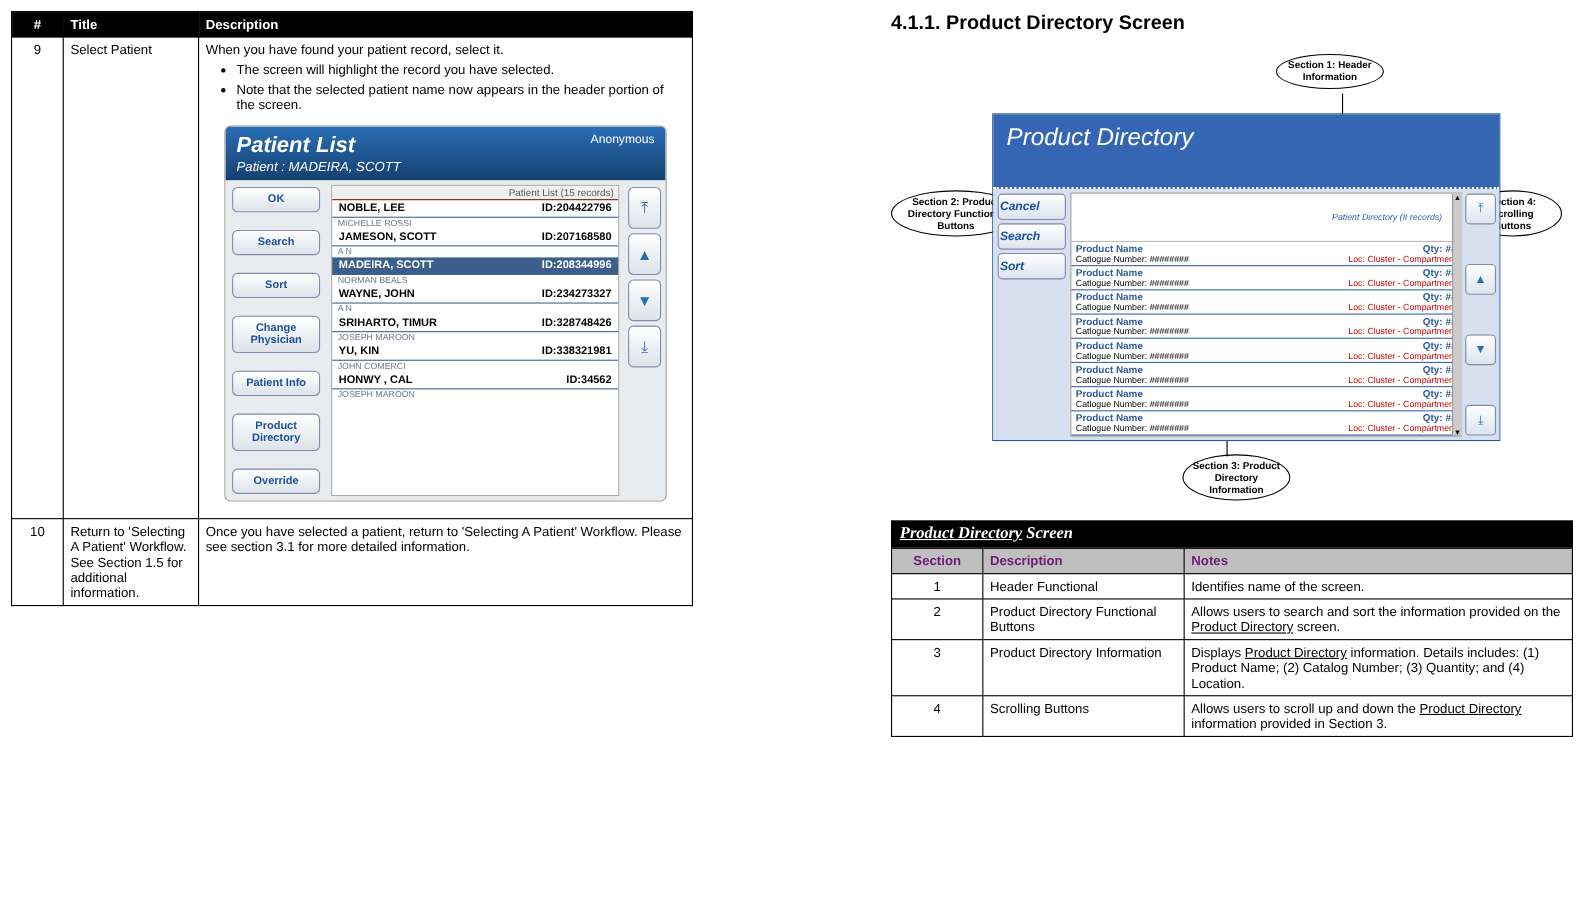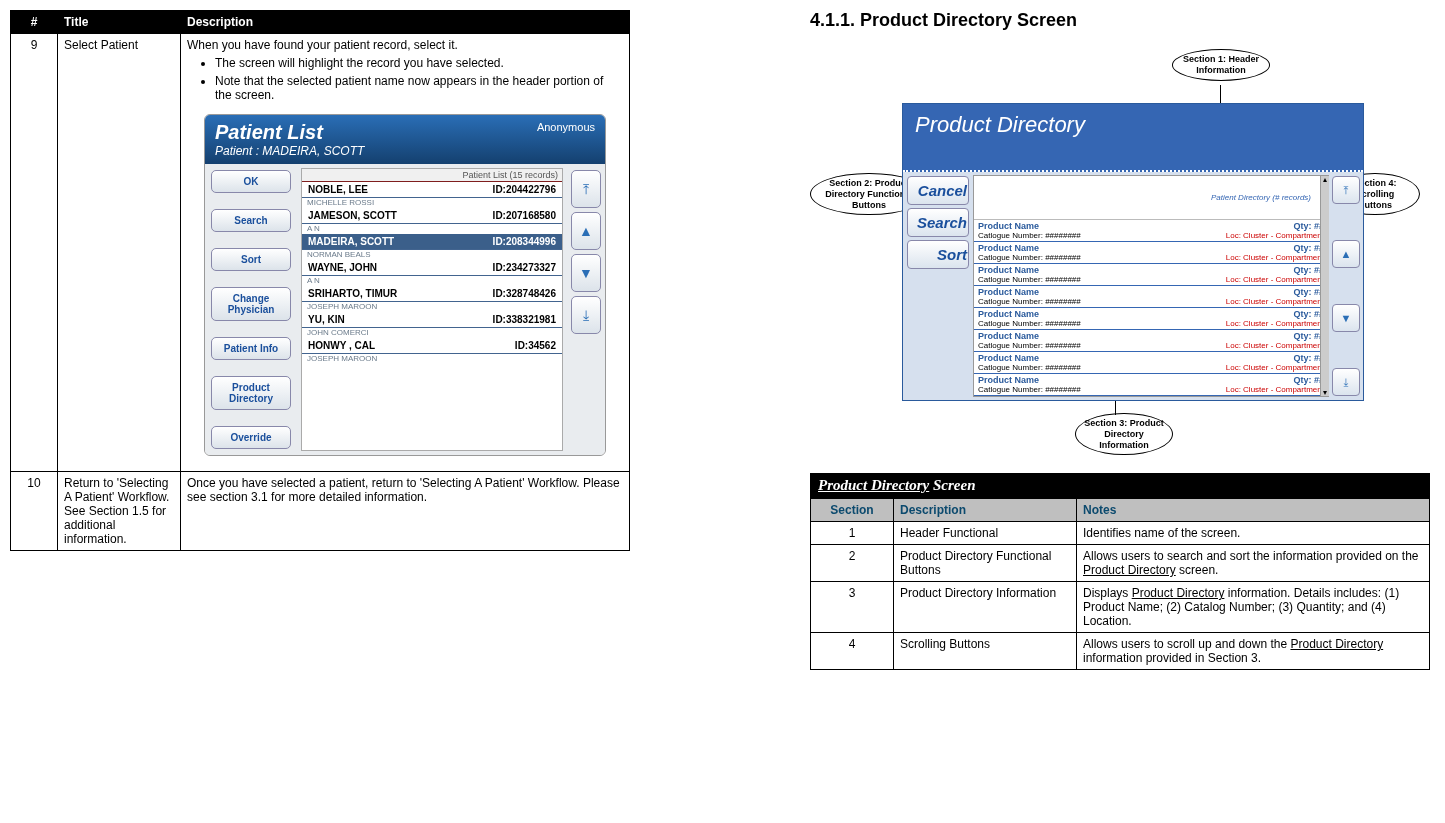--- a/index.html
+++ b/index.html
@@ -32,33 +32,33 @@
 .pl-scroll{width:30px;display:flex;flex-direction:column;gap:4px;padding:6px 4px}
 .pl-sbtn{background:linear-gradient(#fff,#dce3ea);border:1px solid #88a;border-radius:5px;height:36px;display:flex;align-items:center;justify-content:center;color:#2a6eb6;font-size:14px}
 .right-heading{font-family:'Trebuchet MS',Verdana,sans-serif;font-weight:bold;font-size:18px;margin:0 0 12px 0}
 .pd-diagram{position:relative;width:560px;height:410px;margin:0 auto 20px}
 .pd-callout{position:absolute;background:#fff;border:1px solid #000;border-radius:50%;padding:4px 8px;font-size:9px;font-weight:bold;text-align:center;line-height:1.2;font-family:Arial}
 .pd-line{position:absolute;background:#000}
 .pd-frame{position:absolute;left:62px;top:60px;width:460px;border:1px solid #2a5a9c}
 .pd-header{background:#3566b3;color:#fff;font-family:'Trebuchet MS',sans-serif;font-style:italic;font-size:22px;padding:8px 12px 32px;border-bottom:2px dotted #fff}
 .pd-body{display:flex;background:#d6e0ee}
 .pd-fcol{width:62px;display:flex;flex-direction:column;gap:3px;padding:4px}
-.pd-fbtn{background:linear-gradient(#fff,#dbe4ee);border:1px solid #88a;border-radius:4px;text-align:right;font-size:15px;color:#1a4f9c;font-weight:bold;padding:5px 1px;font-family:Arial;font-style:italic}
+.pd-fbtn{background:linear-gradient(#fff,#dbe4ee);border:1px solid #88a;border-radius:4px;text-align:left;font-size:11px;color:#1a4f9c;font-weight:bold;padding:5px 1px;font-family:Arial;font-style:italic}
 .pd-list{flex:1;background:#fff;margin:3px 0;border:1px solid #999;position:relative}
 .pd-list-caption{text-align:right;font-size:8px;font-style:italic;color:#3566b3;padding:17px;border-bottom:1px solid #bbb}
 .pd-item{border-bottom:1px solid #3566b3;padding:1px 4px;font-family:Arial}
 .pd-item .r1{display:flex;justify-content:space-between;color:#2a5a9c;font-weight:bold;font-size:9px}
 .pd-item .r2{display:flex;justify-content:space-between;font-size:8px}
 .pd-item .cat{color:#000}
 .pd-item .loc{color:#c00}
 .pd-scol{width:28px;display:flex;flex-direction:column;justify-content:space-between;padding:4px 3px;gap:14px}
 .pd-sbtn{background:linear-gradient(#fff,#dbe4ee);border:1px solid #88a;border-radius:4px;height:26px;display:flex;align-items:center;justify-content:center;color:#2a6eb6;font-size:11px}
 .pd-table-title{background:#000;color:#fff;font-weight:bold;font-style:italic;font-size:15px;padding:4px 8px;font-family:'Trebuchet MS',Verdana}
 .pd-table-title .nu{text-decoration:underline}
-.pd2 th{background:#bfbfbf;color:#0c4a6e;font-weight:bold}
+.pd2 th{background:#bfbfbf;color:#701a75;font-weight:bold}
 .sec-col{width:70px;text-align:center}
 .desc-col{width:170px}
 .u{text-decoration:underline}
 .vbar{position:absolute;right:-1px;top:0;bottom:0;width:8px;background:#ccc;border-left:1px solid #999}
 .vbar::before{content:"▴";position:absolute;top:-1px;left:0;font-size:8px;width:8px;text-align:center}
 .vbar::after{content:"▾";position:absolute;bottom:-1px;left:0;font-size:8px;width:8px;text-align:center}
 </style>
 </head>
 <body>
 
@@ -153,21 +153,21 @@
   <td>Once you have selected a patient, return to 'Selecting A Patient' Workflow.  Please see section 3.1 for more detailed information.</td>
 </tr>
 </tbody>
     </table>
 </div>
 
 <div class="col right-col">
   <div class="right-heading">4.1.1.    Product Directory Screen</div>
 
   <div class="pd-diagram">
-    <div class="pd-callout" style="left:332px;top:6px;width:80px">Section 1: Header Information</div>
+    <div class="pd-callout" style="left:320px;top:6px;width:80px">Section 1: Header Information</div>
     <div class="pd-line" style="left:380px;top:42px;width:1px;height:22px"></div>
 
     <div class="pd-callout" style="left:-30px;top:130px;width:100px">Section 2: Product Directory Functional Buttons</div>
     <div class="pd-line" style="left:72px;top:152px;width:28px;height:1px"></div>
 
     <div class="pd-callout" style="left:490px;top:130px;width:72px">Section 4: Scrolling Buttons</div>
     <div class="pd-line" style="left:474px;top:150px;width:18px;height:1px"></div>
 
     <div class="pd-callout" style="left:235px;top:370px;width:80px">Section 3: Product Directory Information</div>
     <div class="pd-line" style="left:275px;top:358px;width:1px;height:14px"></div>

